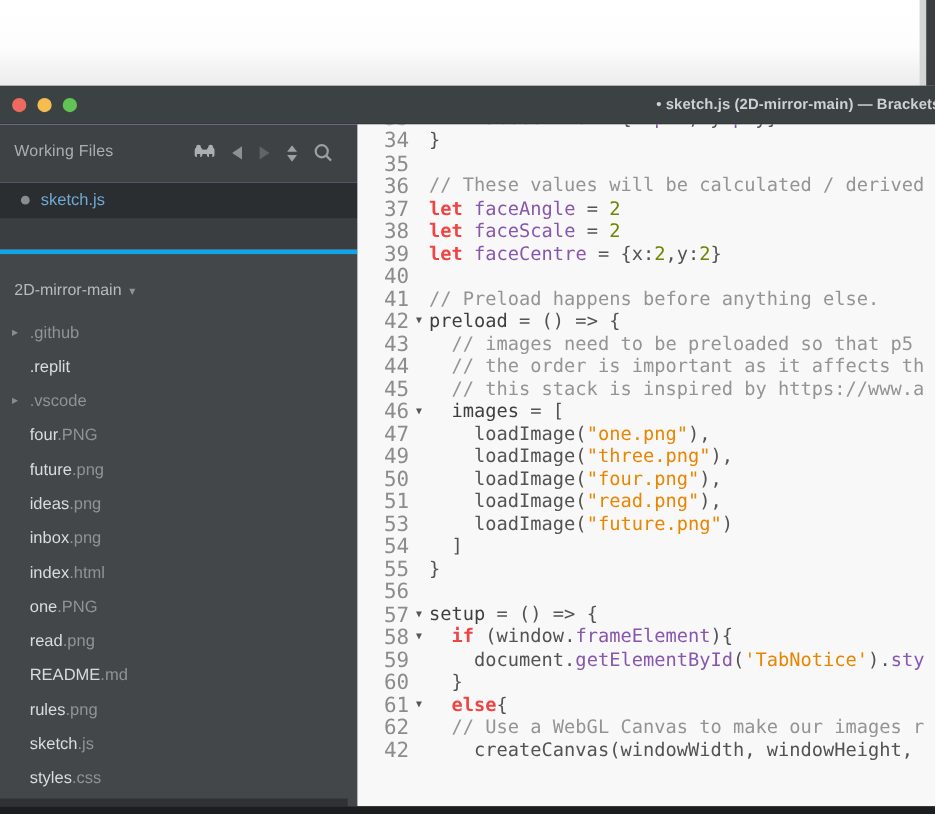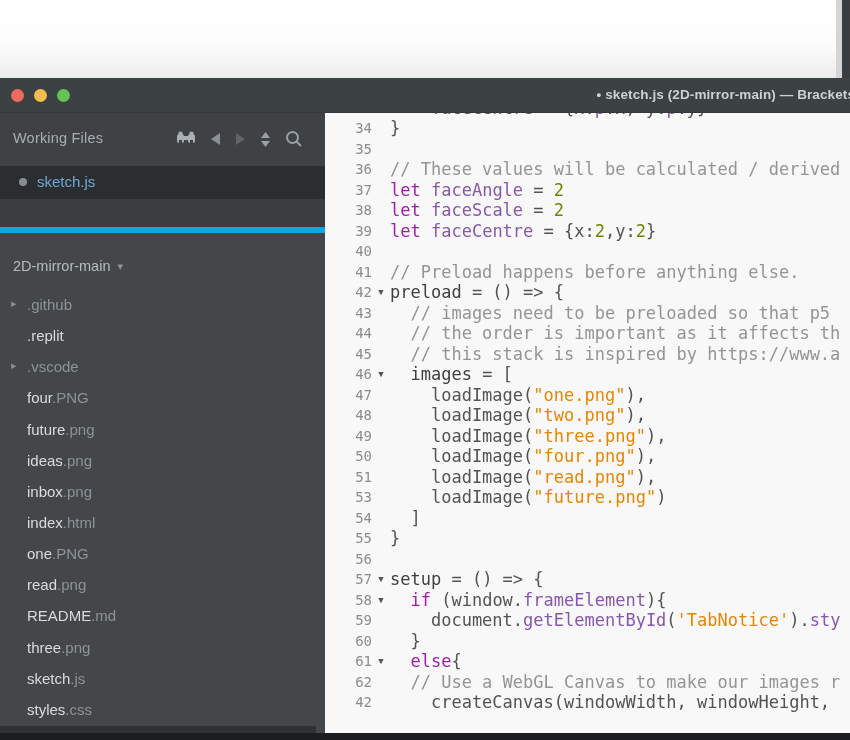--- a/index.html
+++ b/index.html
@@ -28,45 +28,45 @@
   
   .sidebar{position:absolute;left:0;top:35px;width:325px;height:620px;background:#c4b5fd;overflow:hidden;}
   .wf-header{position:relative;height:53px;background:#3e4245;}
   .wf-label{position:absolute;left:13px;top:17px;font-size:14.5px;color:#a8aeb1;letter-spacing:.2px;}
   .wf-icons{position:absolute;right:22px;top:15px;display:flex;align-items:center;gap:14px;height:22px;}
   .wf-icons svg{display:block;}
   .wf-file{position:relative;height:33px;background:#2b2e30;}
   .wf-dot{position:absolute;left:19px;top:12px;width:8px;height:8px;border-radius:50%;background:#878d90;}
   .wf-name{position:absolute;left:37px;top:7px;font-size:15px;color:#6fa8d4;}
   .wf-empty{height:28px;background:#3a3e40;}
-  .project{position:relative;background:#434749;border-top:6px solid #0ea5e9;height:506px;}
+  .project{position:relative;background:#434749;border-top:4px solid #0ea5e9;height:506px;}
   .proj-header{position:relative;height:58px;cursor:default;}
   .proj-name{position:absolute;left:13px;top:25px;font-size:14.5px;color:#b6bbbd;}
   .proj-caret{position:absolute;top:27px;font-size:11px;color:#8e9396;}
   .tree{position:absolute;left:0;top:58px;right:0;}
   .tree-item{position:relative;height:31.15px;font-size:15px;}
   .tree-twisty{position:absolute;left:11px;top:6px;font-size:11px;color:#878d91;}
   .tree-label{position:absolute;left:27px;top:5px;white-space:nowrap;}
   .tree-base{color:#d9dcdd;}
   .tree-ext{color:#8d9397;}
   .tree-folder .tree-base{color:#8d9397;text-align:right;}
 
   
   .editor{position:absolute;left:325px;top:35px;width:525px;height:620px;background:#f8f8f8;overflow:hidden;}
   .code{margin-top:-15.5px;font-family:"DejaVu Sans Mono","Liberation Mono",monospace;
     font-size:17px;line-height:20.5px;}
   .cl{display:flex;height:20.5px;white-space:pre;}
-  .ln{width:47px;flex:0 0 47px;text-align:right;color:#8c8c8c;font-size:14px;
+  .ln{width:47px;flex:0 0 47px;text-align:right;color:#8c8c8c;font-size:19px;
     line-height:20.5px;padding-right:0;}
   .fold{width:18px;flex:0 0 18px;text-align:center;font-size:9px;line-height:21px;color:#55565a;}
   .ctext{flex:1;overflow:hidden;}
   .tk-d{color:#535353;}
   .tk-b{color:#3f3f3f;font-weight:normal;}
   .tk-c{color:#949494;}
-  .tk-k{color:#a21caf;}
+  .tk-k{color:#ef4444;font-weight:bold;}
   .tk-v{color:#8757ad;}
   .tk-n{color:#6d8600;}
   .tk-s{color:#e88501;}
 
   
   .bottombar{position:absolute;left:0;top:733px;width:850px;height:7px;background:#1b1d1e;}
   .bottombar-side{position:absolute;left:0;top:726px;width:316px;height:7px;background:#2f3133;}
 </style>
 </head>
 <body>
@@ -167,21 +167,21 @@
           <div class="tree-item">
             <span class="tree-label"><span class="tree-base">one</span><span class="tree-ext">.PNG</span></span>
           </div>
           <div class="tree-item">
             <span class="tree-label"><span class="tree-base">read</span><span class="tree-ext">.png</span></span>
           </div>
           <div class="tree-item">
             <span class="tree-label"><span class="tree-base">README</span><span class="tree-ext">.md</span></span>
           </div>
           <div class="tree-item">
-            <span class="tree-label"><span class="tree-base">three</span><span class="tree-ext">.png</span></span>
+            <span class="tree-label"><span class="tree-base">rules</span><span class="tree-ext">.png</span></span>
           </div>
           <div class="tree-item">
             <span class="tree-label"><span class="tree-base">sketch</span><span class="tree-ext">.js</span></span>
           </div>
           <div class="tree-item">
             <span class="tree-label"><span class="tree-base">styles</span><span class="tree-ext">.css</span></span>
           </div>
         </div>
     </div>
   </div>
@@ -196,21 +196,20 @@
         <div class="cl"><div class="ln">38</div><div class="fold"></div><div class="ctext"><span class="tk-k">let</span><span class="tk-d"> </span><span class="tk-v">faceScale</span><span class="tk-d"> = </span><span class="tk-n">2</span></div></div>
         <div class="cl"><div class="ln">39</div><div class="fold"></div><div class="ctext"><span class="tk-k">let</span><span class="tk-d"> </span><span class="tk-v">faceCentre</span><span class="tk-d"> = {x:</span><span class="tk-n">2</span><span class="tk-d">,y:</span><span class="tk-n">2</span><span class="tk-d">}</span></div></div>
         <div class="cl"><div class="ln">40</div><div class="fold"></div><div class="ctext"></div></div>
         <div class="cl"><div class="ln">41</div><div class="fold"></div><div class="ctext"><span class="tk-c">// Preload happens before anything else.</span></div></div>
         <div class="cl"><div class="ln">42</div><div class="fold">▼</div><div class="ctext"><span class="tk-b">preload</span><span class="tk-d"> = () =&gt; {</span></div></div>
         <div class="cl"><div class="ln">43</div><div class="fold"></div><div class="ctext"><span class="tk-c">  // images need to be preloaded so that p5</span></div></div>
         <div class="cl"><div class="ln">44</div><div class="fold"></div><div class="ctext"><span class="tk-c">  // the order is important as it affects th</span></div></div>
         <div class="cl"><div class="ln">45</div><div class="fold"></div><div class="ctext"><span class="tk-c">  // this stack is inspired by https://www.a</span></div></div>
         <div class="cl"><div class="ln">46</div><div class="fold">▼</div><div class="ctext"><span class="tk-d">  </span><span class="tk-b">images</span><span class="tk-d"> = [</span></div></div>
         <div class="cl"><div class="ln">47</div><div class="fold"></div><div class="ctext"><span class="tk-d">    loadImage(</span><span class="tk-s">"one.png"</span><span class="tk-d">),</span></div></div>
-        <div class="cl"><div class="ln">48</div><div class="fold"></div><div class="ctext"><span class="tk-d">    loadImage(</span><span class="tk-s">"two.png"</span><span class="tk-d">),</span></div></div>
         <div class="cl"><div class="ln">49</div><div class="fold"></div><div class="ctext"><span class="tk-d">    loadImage(</span><span class="tk-s">"three.png"</span><span class="tk-d">),</span></div></div>
         <div class="cl"><div class="ln">50</div><div class="fold"></div><div class="ctext"><span class="tk-d">    loadImage(</span><span class="tk-s">"four.png"</span><span class="tk-d">),</span></div></div>
         <div class="cl"><div class="ln">51</div><div class="fold"></div><div class="ctext"><span class="tk-d">    loadImage(</span><span class="tk-s">"read.png"</span><span class="tk-d">),</span></div></div>
         <div class="cl"><div class="ln">53</div><div class="fold"></div><div class="ctext"><span class="tk-d">    loadImage(</span><span class="tk-s">"future.png"</span><span class="tk-d">)</span></div></div>
         <div class="cl"><div class="ln">54</div><div class="fold"></div><div class="ctext"><span class="tk-d">  ]</span></div></div>
         <div class="cl"><div class="ln">55</div><div class="fold"></div><div class="ctext"><span class="tk-d">}</span></div></div>
         <div class="cl"><div class="ln">56</div><div class="fold"></div><div class="ctext"></div></div>
         <div class="cl"><div class="ln">57</div><div class="fold">▼</div><div class="ctext"><span class="tk-b">setup</span><span class="tk-d"> = () =&gt; {</span></div></div>
         <div class="cl"><div class="ln">58</div><div class="fold">▼</div><div class="ctext"><span class="tk-d">  </span><span class="tk-k">if</span><span class="tk-d"> (window.</span><span class="tk-v">frameElement</span><span class="tk-d">){</span></div></div>
         <div class="cl"><div class="ln">59</div><div class="fold"></div><div class="ctext"><span class="tk-d">    document.</span><span class="tk-v">getElementById</span><span class="tk-d">(</span><span class="tk-s">'TabNotice'</span><span class="tk-d">).</span><span class="tk-v">sty</span></div></div>

